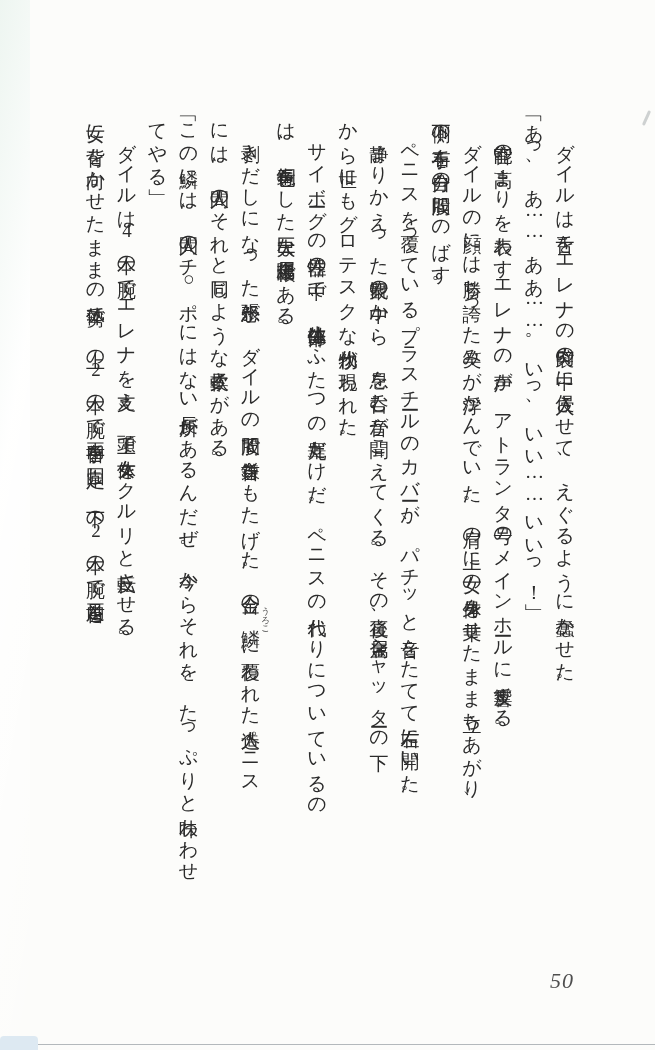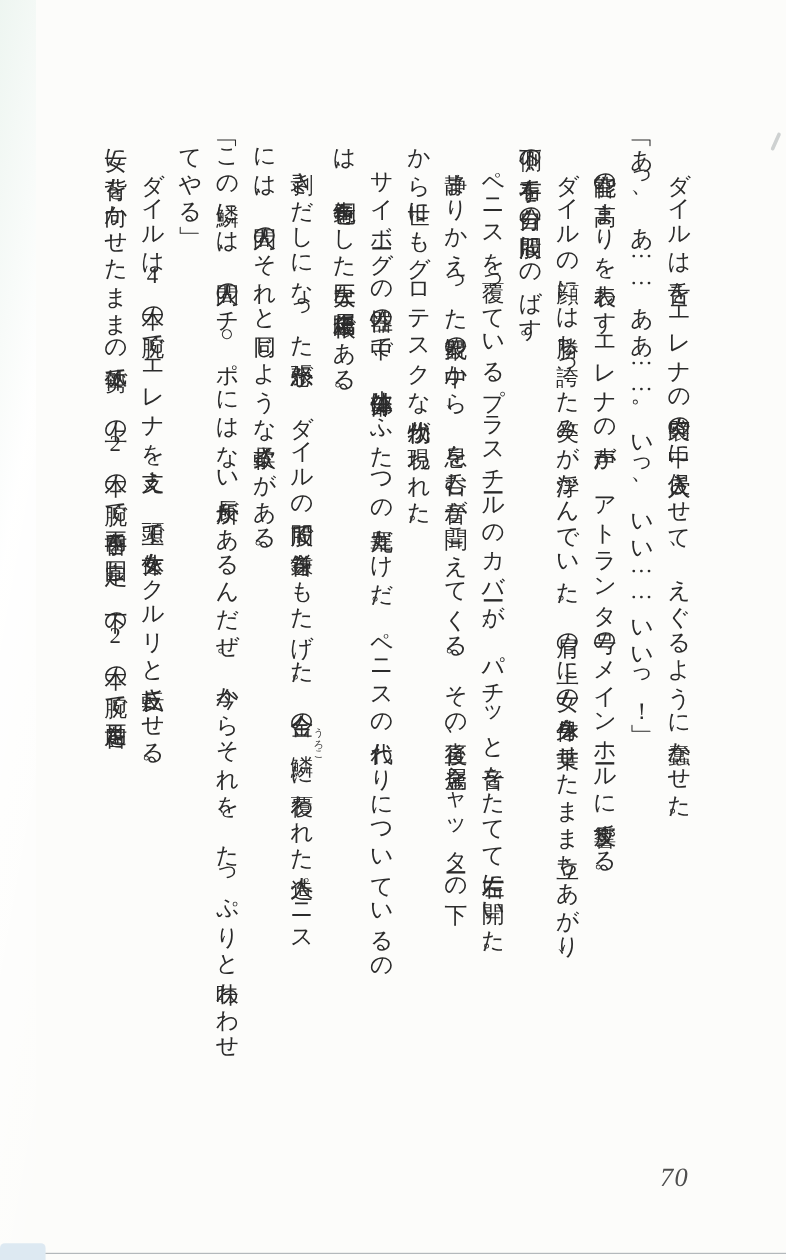--- a/index.html
+++ b/index.html
@@ -101,17 +101,17 @@
       <p>から世にもグロテスクな代物が現われた。</p>
       <p class="indent">サイボーグの性器の中で、生体部分はふたつの睾丸だけだ。ペニスの代わりについているの</p>
       <p>は、青銅色をした巨大な金属陽根である。</p>
       <p class="indent">剥きだしになった怒張が、ダイルの股間で鎌首をもたげた。合金の<ruby>鱗<rt>うろこ</rt></ruby>に覆われた人造ペニス</p>
       <p>には、人間のそれと同じような柔軟さがある。</p>
       <p>「この鱗には、人間のチ○ポにはない長所があるんだぜ。今からそれを、たっぷりと味わわせ</p>
       <p>てやる」</p>
       <p class="indent">ダイルは4本の腕でエレナを支え、頭上で女体をクルリと反転させる。</p>
       <p>女に背を向かせたままの体勢で、上の2本の腕で両手首を固定し、下の2本の腕で両足首を</p>
     </div>
-  <div class="page-number">70</div>
+  <div class="page-number">50</div>
   <div class="scan-bottom-line"></div>
   <div class="scan-corner-blot"></div>
   <div class="scan-right-smudge"></div>
 </div>
 
 </body></html>

